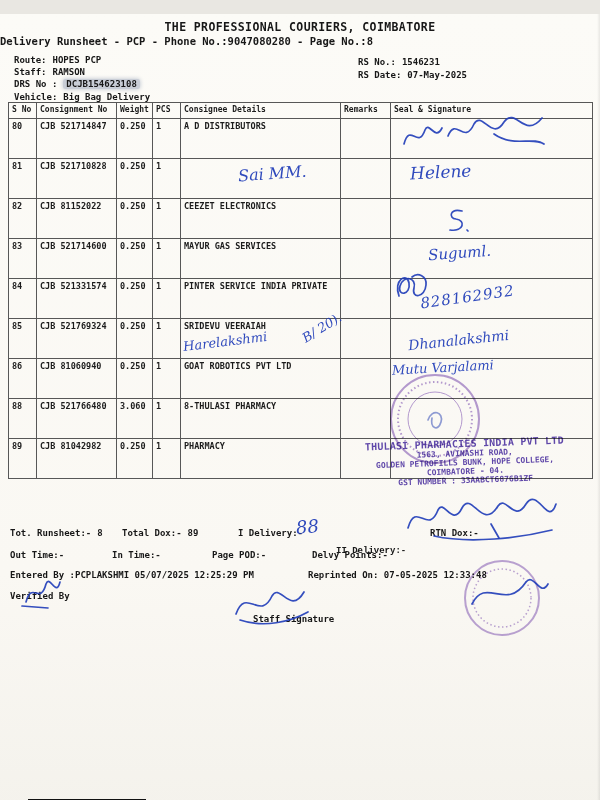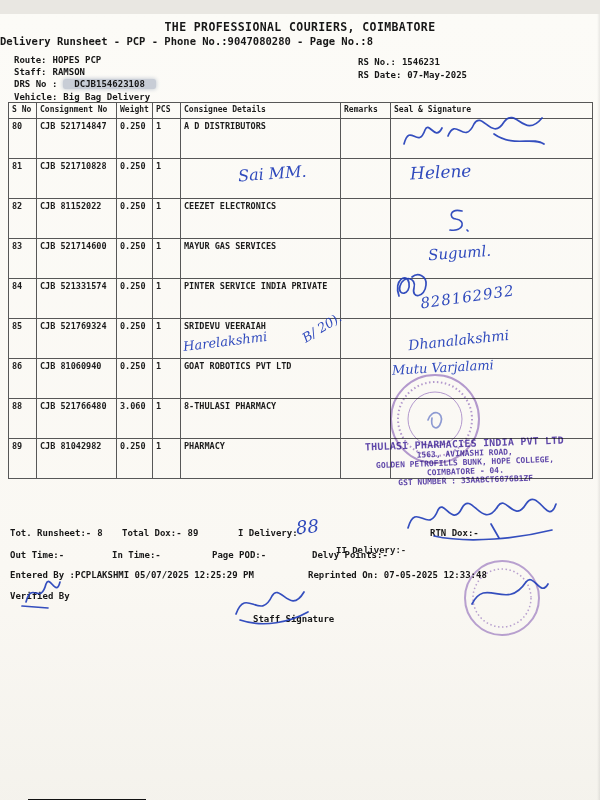--- a/index.html
+++ b/index.html
@@ -6,21 +6,21 @@
   .page{
     position:relative;width:600px;height:800px;margin:14px auto;
     background:linear-gradient(180deg,#fcfbf7 0%,#faf8f3 70%,#f4f2ec 100%);
     overflow:hidden;font-family:"DejaVu Sans Mono",monospace;color:#171717;
   }
   .abs{position:absolute;}
   .title{top:6px;left:0;width:100%;text-align:center;font-size:11.5px;font-weight:bold;letter-spacing:.4px;}
   .subtitle{top:21px;left:0;width:100%;text-align:left;font-size:10.5px;font-weight:bold;}
   .f{font-size:9px;font-weight:bold;white-space:nowrap;}
   .lbl{margin-right:6px;}
-  .drs-val{background:#c8cdd6;padding:0 11px;border-radius:2px;box-shadow:0 0 4px #b9c0cc;}
+  .drs-val{background:#c8cdd6;padding:0 3px;border-radius:2px;box-shadow:0 0 4px #b9c0cc;}
   table.sheet{
     position:absolute;left:8px;top:88px;width:584px;
     border-collapse:collapse;table-layout:fixed;
     font-size:8.5px;font-weight:bold;color:#1c1c1c;
   }
   table.sheet th,table.sheet td{border:1px solid #575757;vertical-align:top;text-align:left;padding:2px 2px 0 3px;overflow:hidden;}
   table.sheet thead th{height:13px;font-size:8px;}
   table.sheet tbody tr{height:40px;}
   .overlay{left:0;top:0;width:600px;height:800px;pointer-events:none;}
   .hw{position:absolute;font-family:"DejaVu Serif",serif;font-style:italic;color:#1e3bb8;white-space:nowrap;opacity:.92;}

